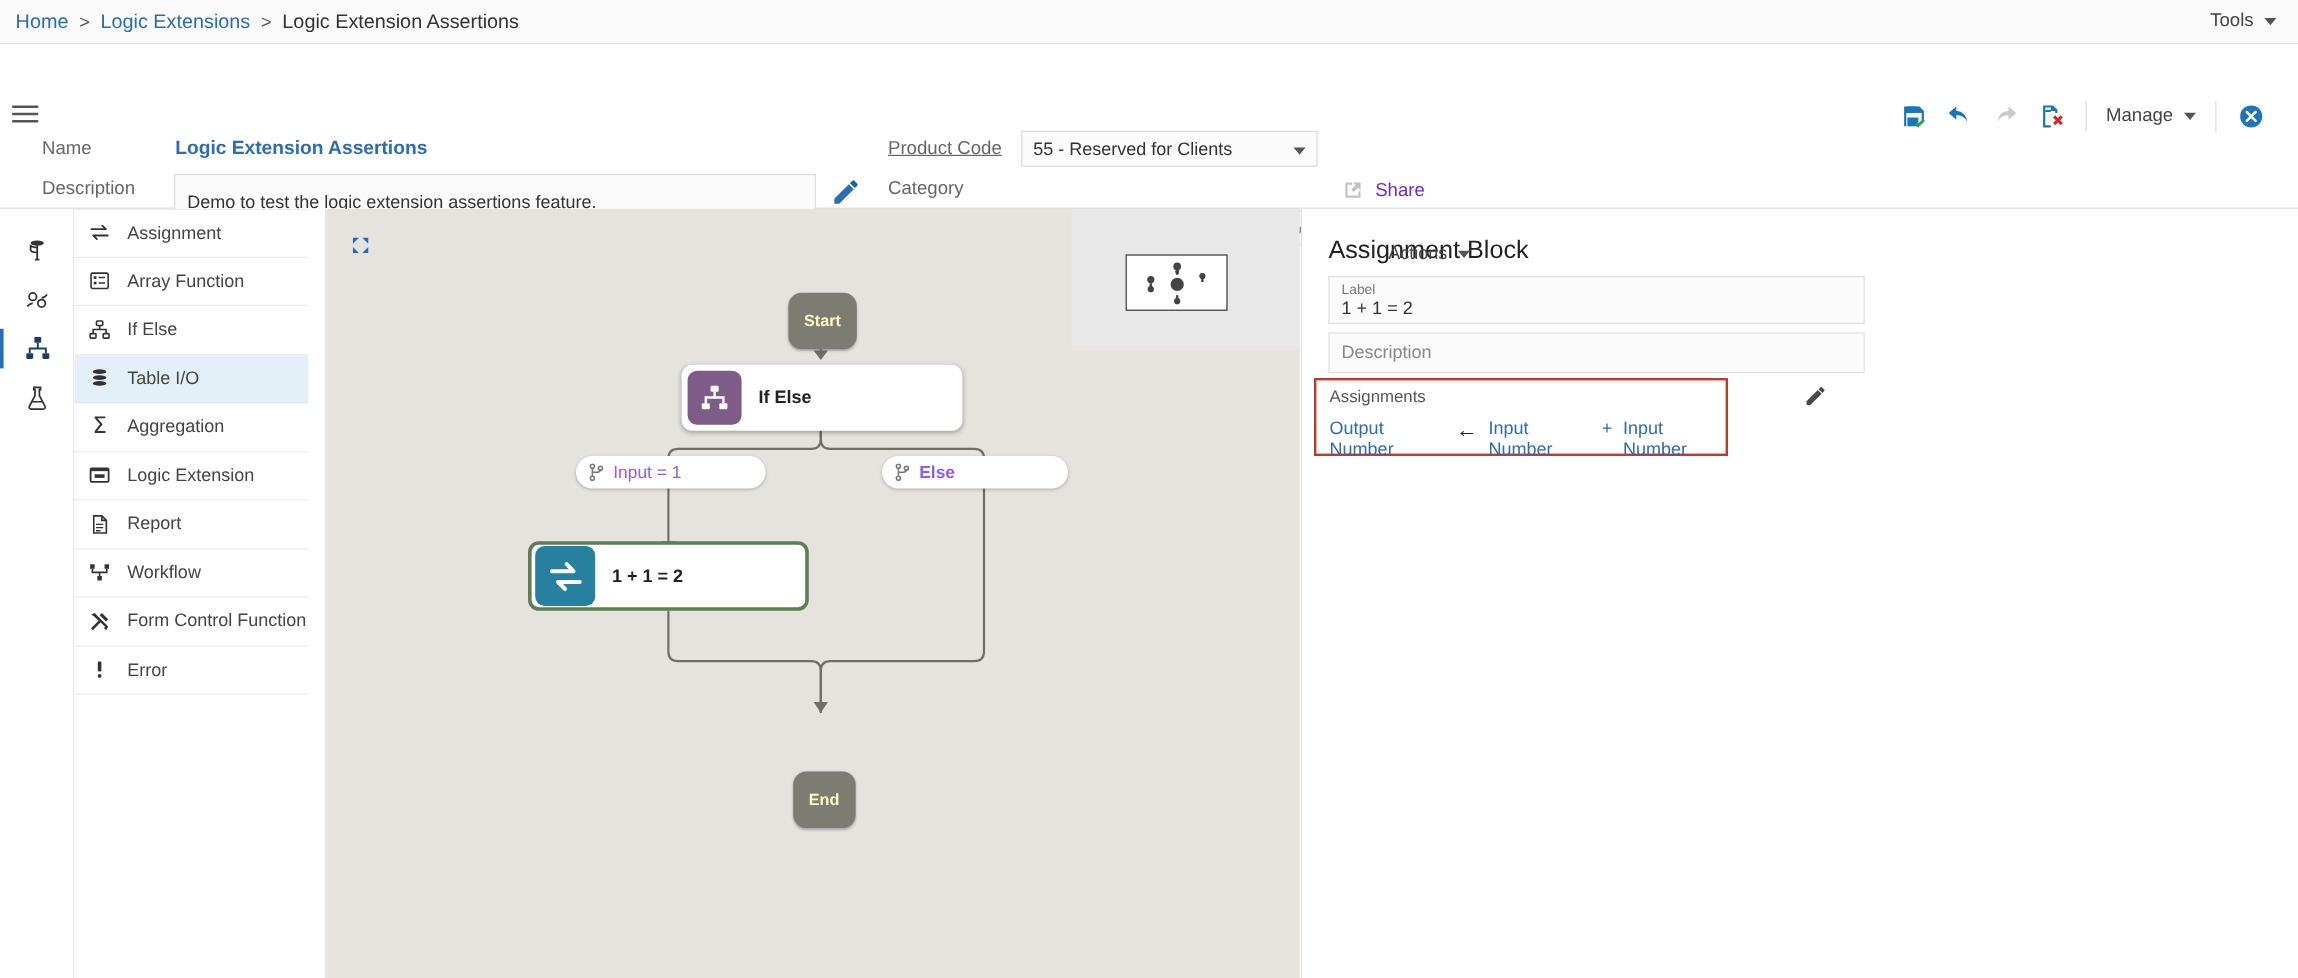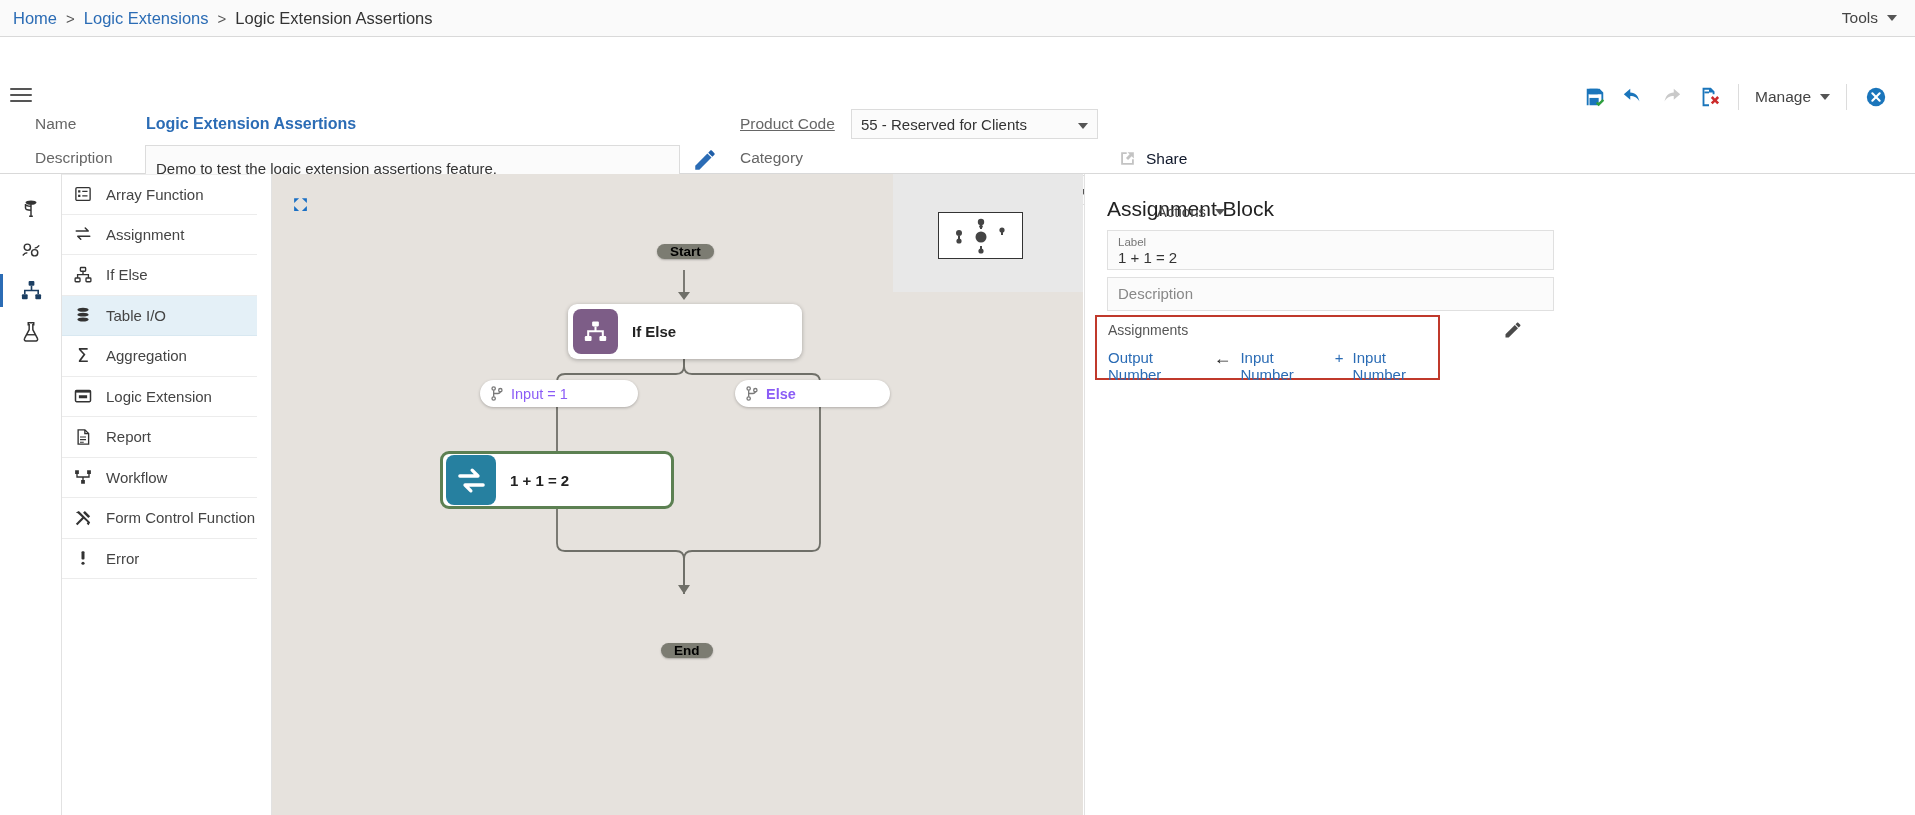--- a/index.html
+++ b/index.html
@@ -82,21 +82,21 @@
     border-left: 5px solid transparent;
     border-right: 5px solid transparent;
     border-top: 6px solid #555;
   }
   .prod-sel { left: 851px; top: 72px; width: 247px; }
   .cat-sel  { left: 851px; top: 108px; width: 247px; }
 
   .share-btn {
     position: absolute; left: 1118px; top: 112px;
     display: flex; align-items: center; gap: 9px;
-    font-size: 15.5px; color: #0f172a; cursor: default;
+    font-size: 15.5px; color: #6d28d9; cursor: default;
   }
 
   .tool-icons {
     position: absolute; right: 20px; top: 45px;
     display: flex; align-items: center; gap: 0px;
   }
   .ticon {
     width: 38px; height: 30px; display: flex; align-items: center;
     justify-content: center; cursor: pointer;
   }
@@ -160,23 +160,23 @@
   .minimap {
     position: absolute; right: 0px; top: 0px; width: 190px; height: 118px;
     background: #e8e8e8;
   }
   .minimap-box {
     position: absolute; left: 45px; top: 38px; width: 85px; height: 47px;
     border: 1.5px solid #333; background: #fff;
   }
 
   .node-pill {
-    position: absolute; background: #7c7c72; color: #000000;
+    position: absolute; background: #7c7c72; color: #fef9c3;
     font-size: 13.5px; font-weight: bold; border-radius: 11px;
-    padding: 0 13px; cursor: pointer;
+    padding: 16px 13px; cursor: pointer;
     box-shadow: 0 1px 2px rgba(0,0,0,.25);
   }
   .node-card {
     position: absolute; background: #fff; border-radius: 9px;
     box-shadow: 0 1px 4px rgba(0,0,0,.28);
     display: flex; align-items: center; cursor: pointer;
   }
   .node-icon-sq {
     width: 45px; height: 45px; border-radius: 8px;
     display: flex; align-items: center; justify-content: center; flex: none;
@@ -358,36 +358,36 @@
     </svg>
   </div>
 </div>
 
 <div class="palette">
   <div class="palette-inner">
 
     <div class="pal-item">
       <span class="pal-ico">
         <svg width="18" height="18" viewBox="0 0 24 24">
+          <path d="M3 8h16l-4-4M21 15H5l4 4" stroke="#333" stroke-width="2" fill="none" stroke-linecap="round" stroke-linejoin="round"></path>
+        </svg>
+      </span>
+      <span>Assignment</span>
+    </div>
+
+    <div class="pal-item">
+      <span class="pal-ico">
+        <svg width="18" height="18" viewBox="0 0 24 24">
           <rect x="2.5" y="3.5" width="19" height="17" rx="1.6" fill="none" stroke="#333" stroke-width="1.8"></rect>
           <rect x="5.5" y="7" width="3" height="3" fill="#333"></rect>
           <rect x="5.5" y="13" width="3" height="3" fill="#333"></rect>
           <path d="M11 8.4h7M11 14.4h7" stroke="#333" stroke-width="1.7"></path>
         </svg>
       </span>
       <span>Array Function</span>
-    </div>
-
-    <div class="pal-item">
-      <span class="pal-ico">
-        <svg width="18" height="18" viewBox="0 0 24 24">
-          <path d="M3 8h16l-4-4M21 15H5l4 4" stroke="#333" stroke-width="2" fill="none" stroke-linecap="round" stroke-linejoin="round"></path>
-        </svg>
-      </span>
-      <span>Assignment</span>
     </div>
 
     <div class="pal-item">
       <span class="pal-ico">
         <svg width="18" height="18" viewBox="0 0 24 24">
           <rect x="8.5" y="2" width="7" height="5" rx="1" fill="none" stroke="#333" stroke-width="1.8"></rect>
           <rect x="1.5" y="16" width="6.5" height="5" rx="1" fill="none" stroke="#333" stroke-width="1.8"></rect>
           <rect x="16" y="16" width="6.5" height="5" rx="1" fill="none" stroke="#333" stroke-width="1.8"></rect>
           <path d="M12 7v4.5M4.8 16v-4.5h14.4V16" stroke="#333" stroke-width="1.8" fill="none"></path>
         </svg>

